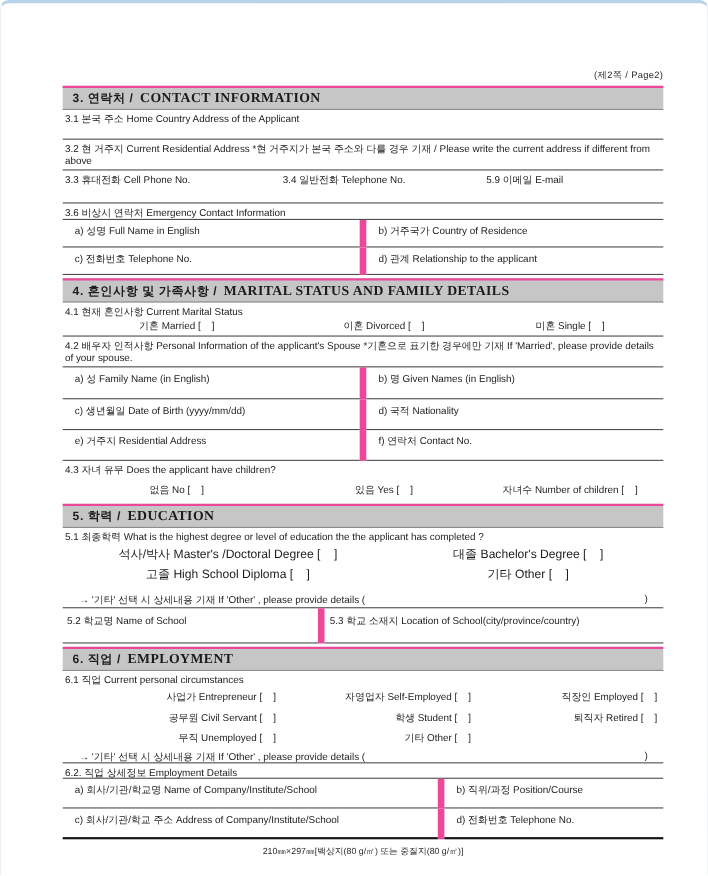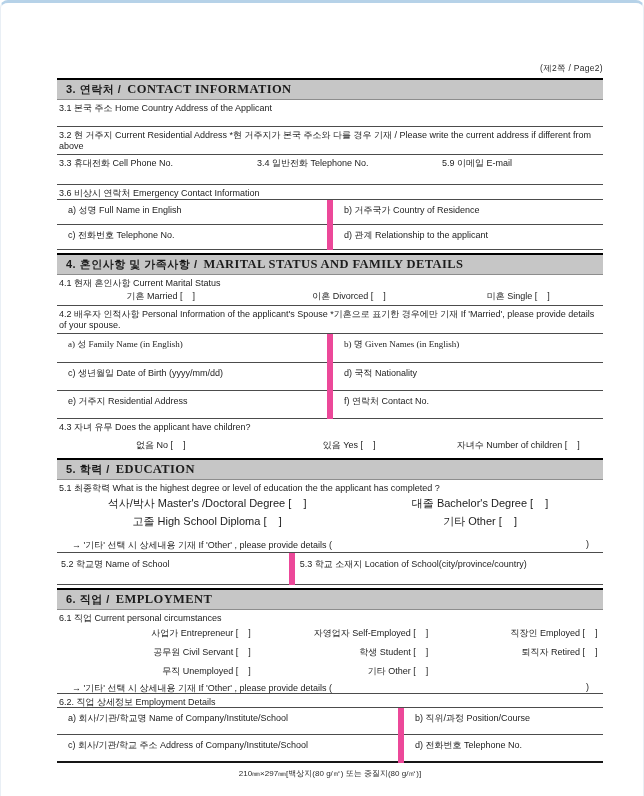--- a/index.html
+++ b/index.html
@@ -7,42 +7,42 @@
   body { font-family:"Liberation Sans","DejaVu Sans",sans-serif; color:#1c1c1c; }
   .window {
     width:644px; height:796px; background:#ffffff; overflow:hidden;
     border-top:3px solid #b6d2e8; border-left:1px solid #e9eff5; border-right:1px solid #e9eff5;
     border-radius:8px 8px 0 0;
   }
   .content { width:546px; margin-left:56px; padding-top:60px; }
   .page-marker { text-align:right; font-size:8.5px; color:#2a2a2a; margin-bottom:3px; letter-spacing:0.3px; }
 
   .sec-header {
-    background:#c6c6c6; border-top:2px solid #000000; border-bottom:1px solid #8d8d8d;
+    background:#c6c6c6; border-top:2px solid #ec4899; border-bottom:1px solid #8d8d8d;
     height:22px; display:flex; align-items:center; padding-left:9px; margin-top:3px;
   }
   .sec-header .ko { font-weight:bold; font-size:11px; letter-spacing:0.5px; }
   .sec-header .en { font-family:"Liberation Serif","DejaVu Serif",serif; font-weight:bold; font-size:12.5px; margin-left:6px; letter-spacing:0.4px; }
 
   .row { font-size:9px; line-height:11px; padding:3px 2px 0 2px; }
   .bb  { border-bottom:1px solid #4c4c4c; }
   .h27 { height:27px; } .h28 { height:28px; } .h30 { height:30px; }
   .h15 { height:15px; } .h14 { height:14px; } .h16 { height:16px; }
   .h17 { height:17px; } .h18 { height:18px; } .h20 { height:20px; }
 
   .phone-row { display:flex; }
   .phone-row span:nth-child(1){ width:198px; }
   .phone-row span:nth-child(2){ width:185px; }
   .phone-row span:nth-child(3){ flex:1; }
 
   table.cells { width:100%; border-collapse:collapse; table-layout:fixed; font-size:9px; }
   table.cells td { vertical-align:top; padding:4px 2px 0 11px; }
   table.cells td.vd { border-left:6px solid #ec4899; }
   table.cells tr.bb td { border-bottom:1px solid #4c4c4c; }
-  tr.r24 td{ height:24px; } tr.r25 td{ height:25px; } tr.r29 td{ height:29px;font-family:Liberation Serif, serif; }
+  tr.r24 td{ height:24px; } tr.r25 td{ height:25px; } tr.r29 td{ height:29px; }
   tr.r28 td{ height:28px; } tr.r27 td{ height:27px; } tr.r31 td{ height:31px; padding-top:5px; }
 
   .opts3 { display:grid; grid-template-columns:38% 31% 31%; font-size:9px; align-items:center; }
   .opts3 span { text-align:center; }
   .opts2 { display:grid; grid-template-columns:55% 45%; font-size:11px; align-items:center; }
   .opts2 span { text-align:center; }
   .empgrid { display:grid; grid-template-columns:35.5% 32.5% 31%; font-size:9px; row-gap:6px; padding-top:3px; }
   .empgrid span { text-align:right; }
   .arrow-row { display:flex; justify-content:space-between; font-size:9px; padding:4px 14px 0 15px; }
   .thick { border-bottom:2px solid #161616; }

